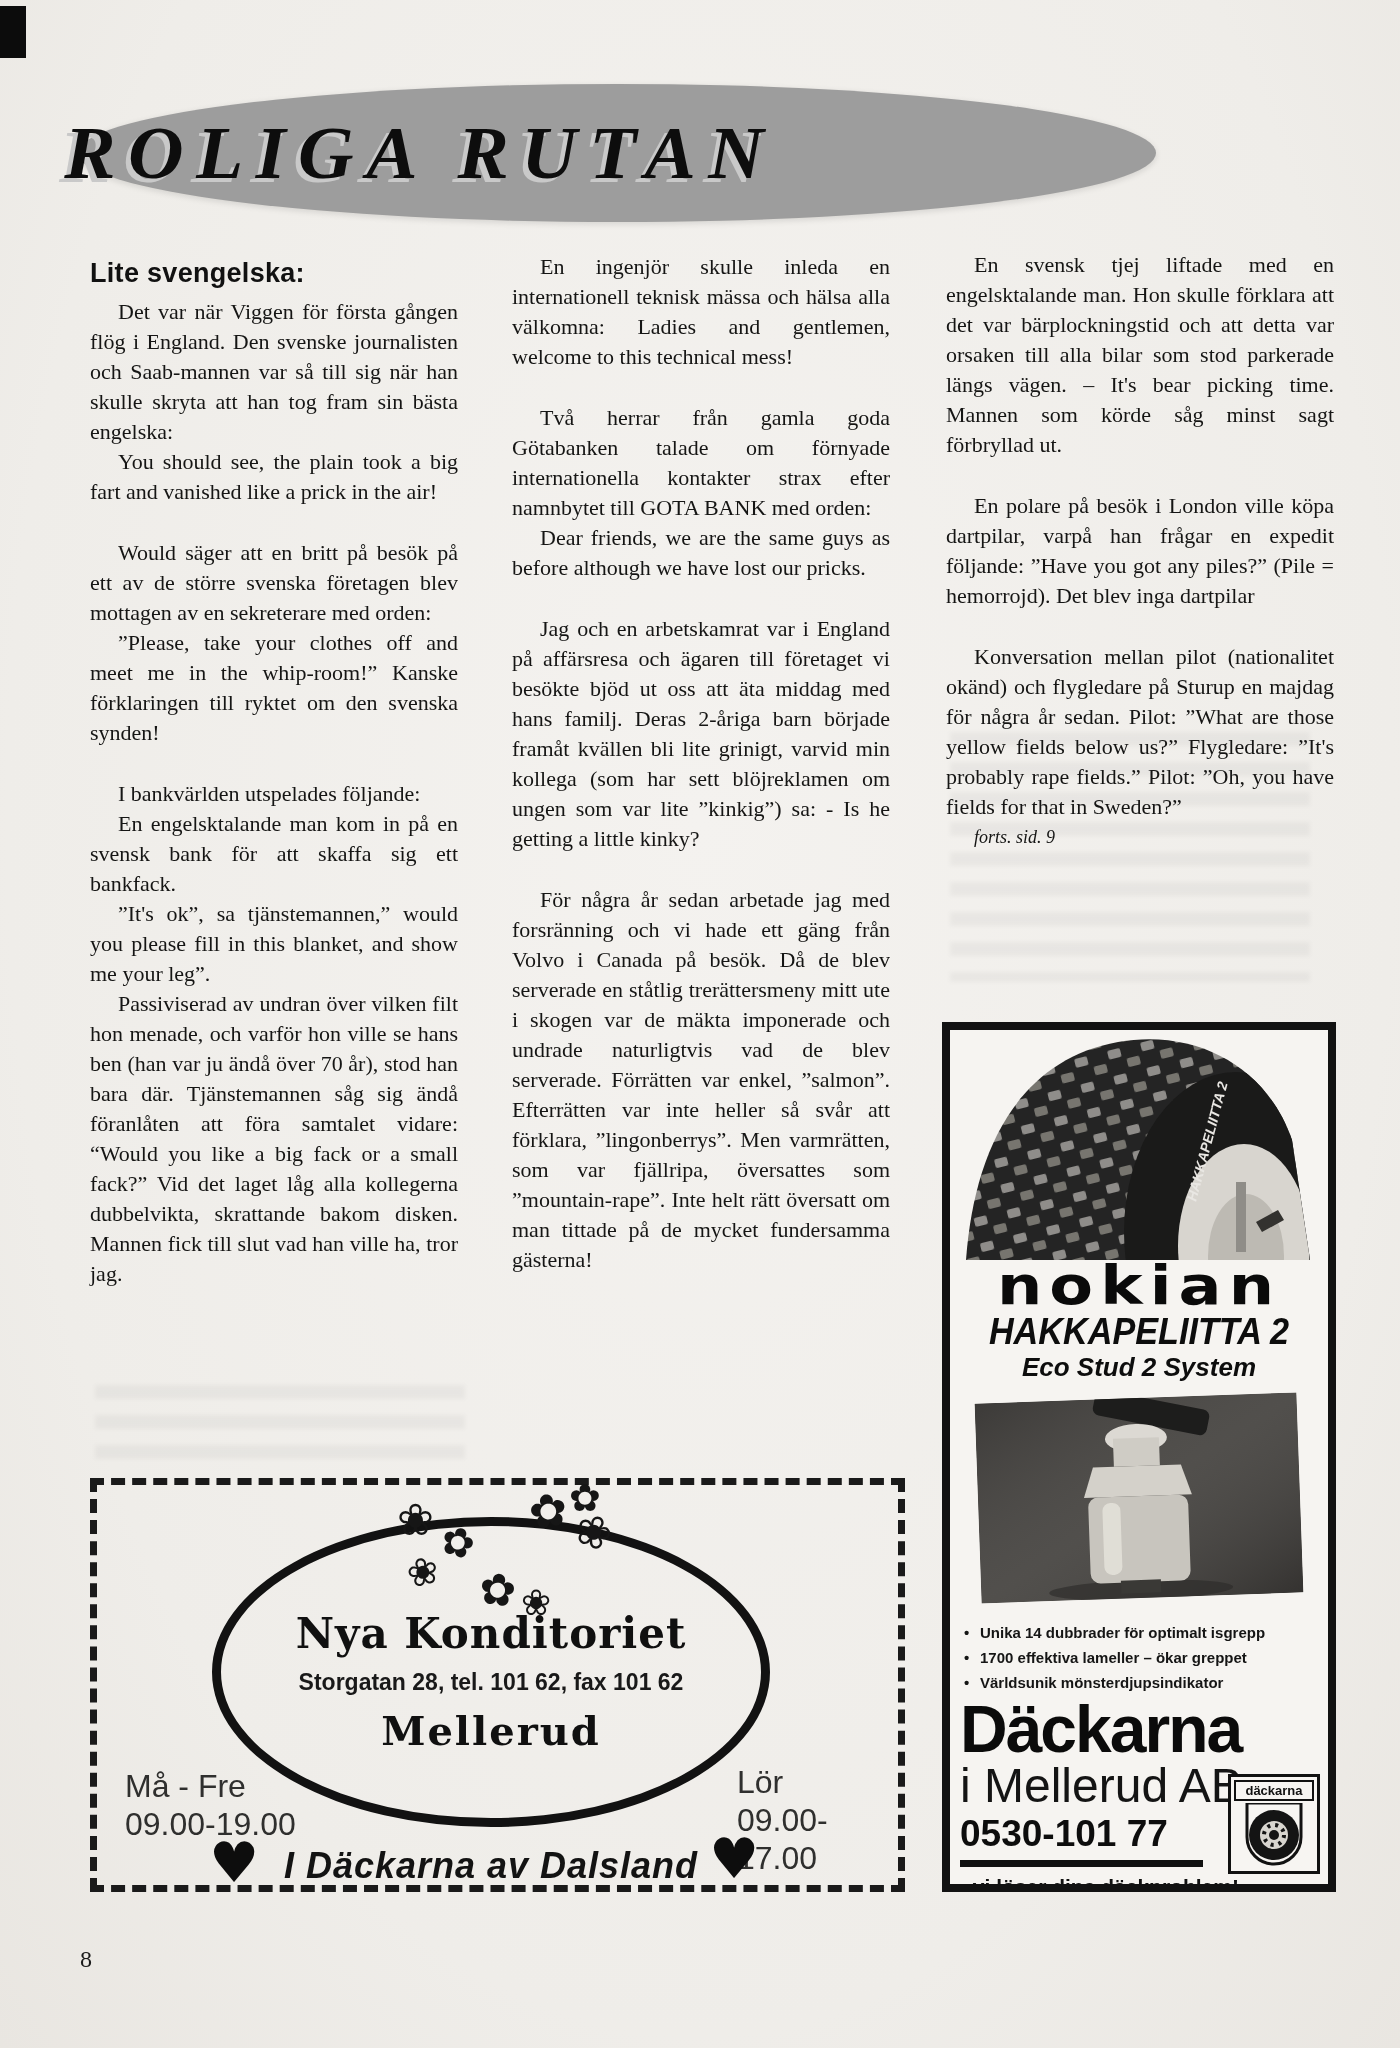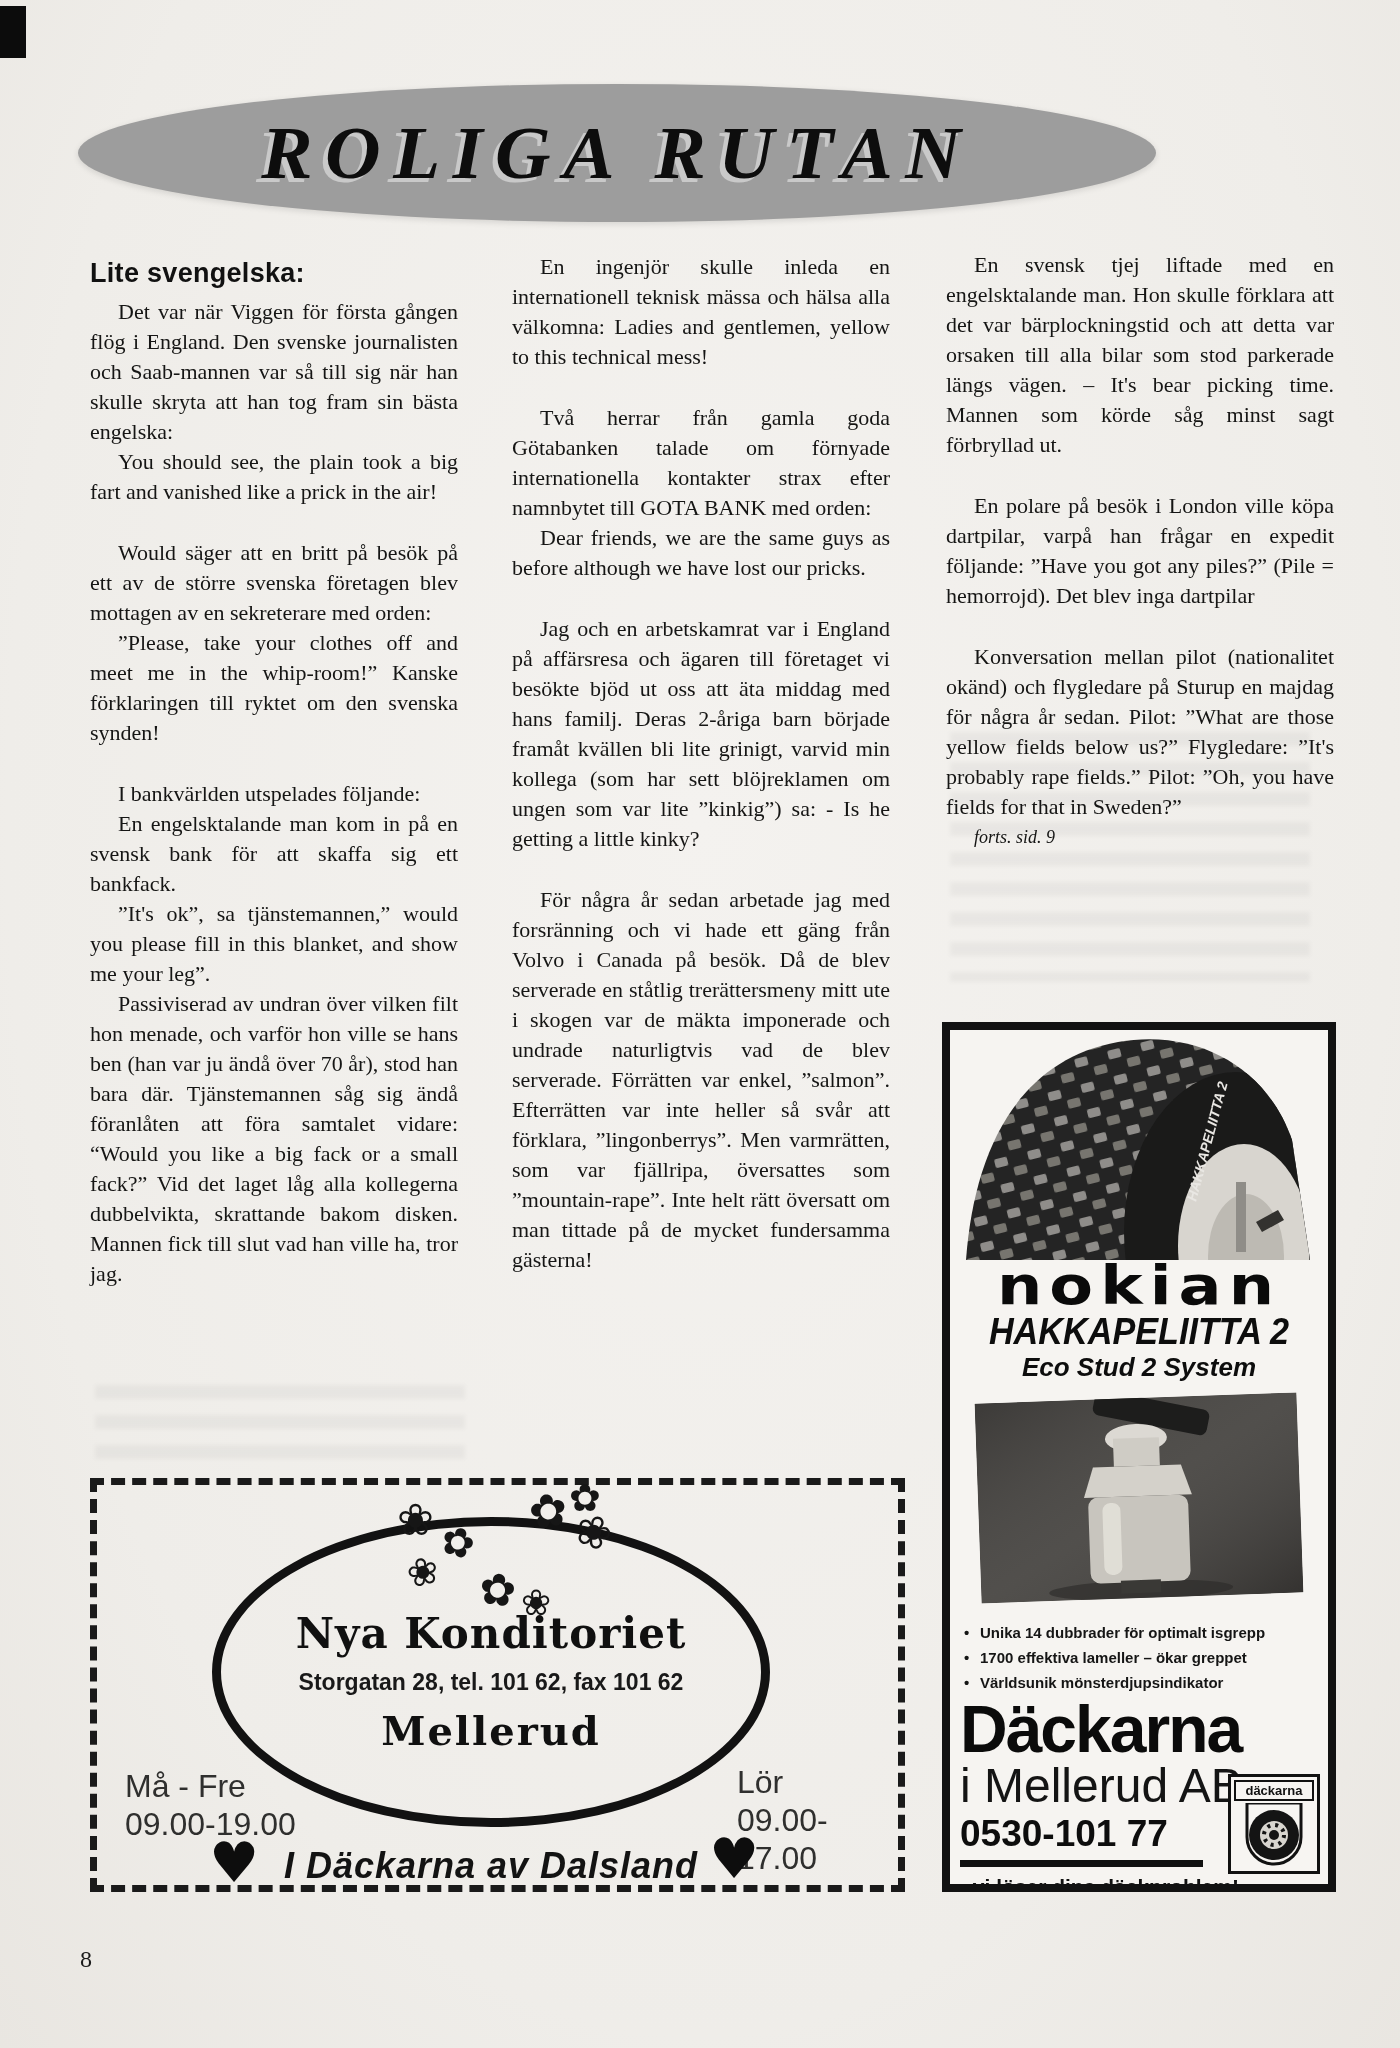--- a/index.html
+++ b/index.html
@@ -7,21 +7,21 @@
     position:relative;width:1400px;height:2048px;overflow:hidden;
     background:radial-gradient(ellipse at 50% 40%, #f4f2ef 0%, #efede9 70%, #e9e6e1 100%);
     color:#171716;
     font-family:"Liberation Serif", serif;
   }
   .corner-mark{position:absolute;left:0;top:6px;width:26px;height:52px;background:#0c0c0c;}
   
   .header-oval{
     position:absolute;left:78px;top:84px;width:1078px;height:138px;
     background:#9d9d9d;border-radius:50%;
-    display:flex;align-items:center;justify-content:center;
+    display:flex;align-items:center;
     box-shadow:0 2px 6px rgba(0,0,0,0.12);
   }
   .header-title{
     font-family:"Liberation Serif", serif;font-style:italic;font-weight:bold;
     font-size:74px;letter-spacing:12px;white-space:nowrap;color:#0d0d0d;
     transform:scaleX(1.04);text-shadow:-5px 4px 0 #c9c9c9;
   }
   
   .col{position:absolute;text-align:justify;font-size:22px;line-height:30px;color:#151514;}
   .col p{margin:0;text-indent:28px;}
@@ -151,21 +151,21 @@
     <p>You should see, the plain took a big fart and vanished like a prick in the air!</p>
     <p class="gap">Would säger att en britt på besök på ett av de större svenska företagen blev mottagen av en sekreterare med orden:</p>
     <p>”Please, take your clothes off and meet me in the whip-room!” Kanske förklaringen till ryktet om den svenska synden!</p>
     <p class="gap">I bankvärlden utspelades följande:</p>
     <p>En engelsktalande man kom in på en svensk bank för att skaffa sig ett bankfack.</p>
     <p>”It's ok”, sa tjänstemannen,” would you please fill in this blanket, and show me your leg”.</p>
     <p>Passiviserad av undran över vilken filt hon menade, och varför hon ville se hans ben (han var ju ändå över 70 år), stod han bara där. Tjänstemannen såg sig ändå föranlåten att föra samtalet vidare: “Would you like a big fack or a small fack?” Vid det laget låg alla kollegerna dubbelvikta, skrattande bakom disken. Mannen fick till slut vad han ville ha, tror jag.</p>
   </div>
 
   <div class="col col2">
-    <p>En ingenjör skulle inleda en internationell teknisk mässa och hälsa alla välkomna: Ladies and gentlemen, yellow to this technical mess!</p>
+    <p>En ingenjör skulle inleda en internationell teknisk mässa och hälsa alla välkomna: Ladies and gentlemen, welcome to this technical mess!</p>
     <p class="gap">Två herrar från gamla goda Götabanken talade om förnyade internationella kontakter strax efter namnbytet till GOTA BANK med orden:</p>
     <p>Dear friends, we are the same guys as before although we have lost our pricks.</p>
     <p class="gap">Jag och en arbetskamrat var i England på affärsresa och ägaren till företaget vi besökte bjöd ut oss att äta middag med hans familj. Deras 2-åriga barn började framåt kvällen bli lite grinigt, varvid min kollega (som har sett blöjreklamen om ungen som var lite ”kinkig”) sa: - Is he getting a little kinky?</p>
     <p class="gap">För några år sedan arbetade jag med forsränning och vi hade ett gäng från Volvo i Canada på besök. Då de blev serverade en ståtlig trerättersmeny mitt ute i skogen var de mäkta imponerade och undrade naturligtvis vad de blev serverade. Förrätten var enkel, ”salmon”. Efterrätten var inte heller så svår att förklara, ”lingonberrys”. Men varmrätten, som var fjällripa, översattes som ”mountain-rape”. Inte helt rätt översatt om man tittade på de mycket fundersamma gästerna!</p>
   </div>
 
   <div class="col col3">
     <p>En svensk tjej liftade med en engelsktalande man. Hon skulle förklara att det var bärplockningstid och att detta var orsaken till alla bilar som stod parkerade längs vägen. – It's bear picking time. Mannen som körde såg minst sagt förbryllad ut.</p>
     <p class="gap">En polare på besök i London ville köpa dartpilar, varpå han frågar en expedit följande: ”Have you got any piles?” (Pile = hemorrojd). Det blev inga dartpilar</p>
     <p class="gap">Konversation mellan pilot (nationalitet okänd) och flygledare på Sturup en majdag för några år sedan. Pilot: ”What are those yellow fields below us?” Flygledare: ”It's probably rape fields.” Pilot: ”Oh, you have fields for that in Sweden?”</p>

